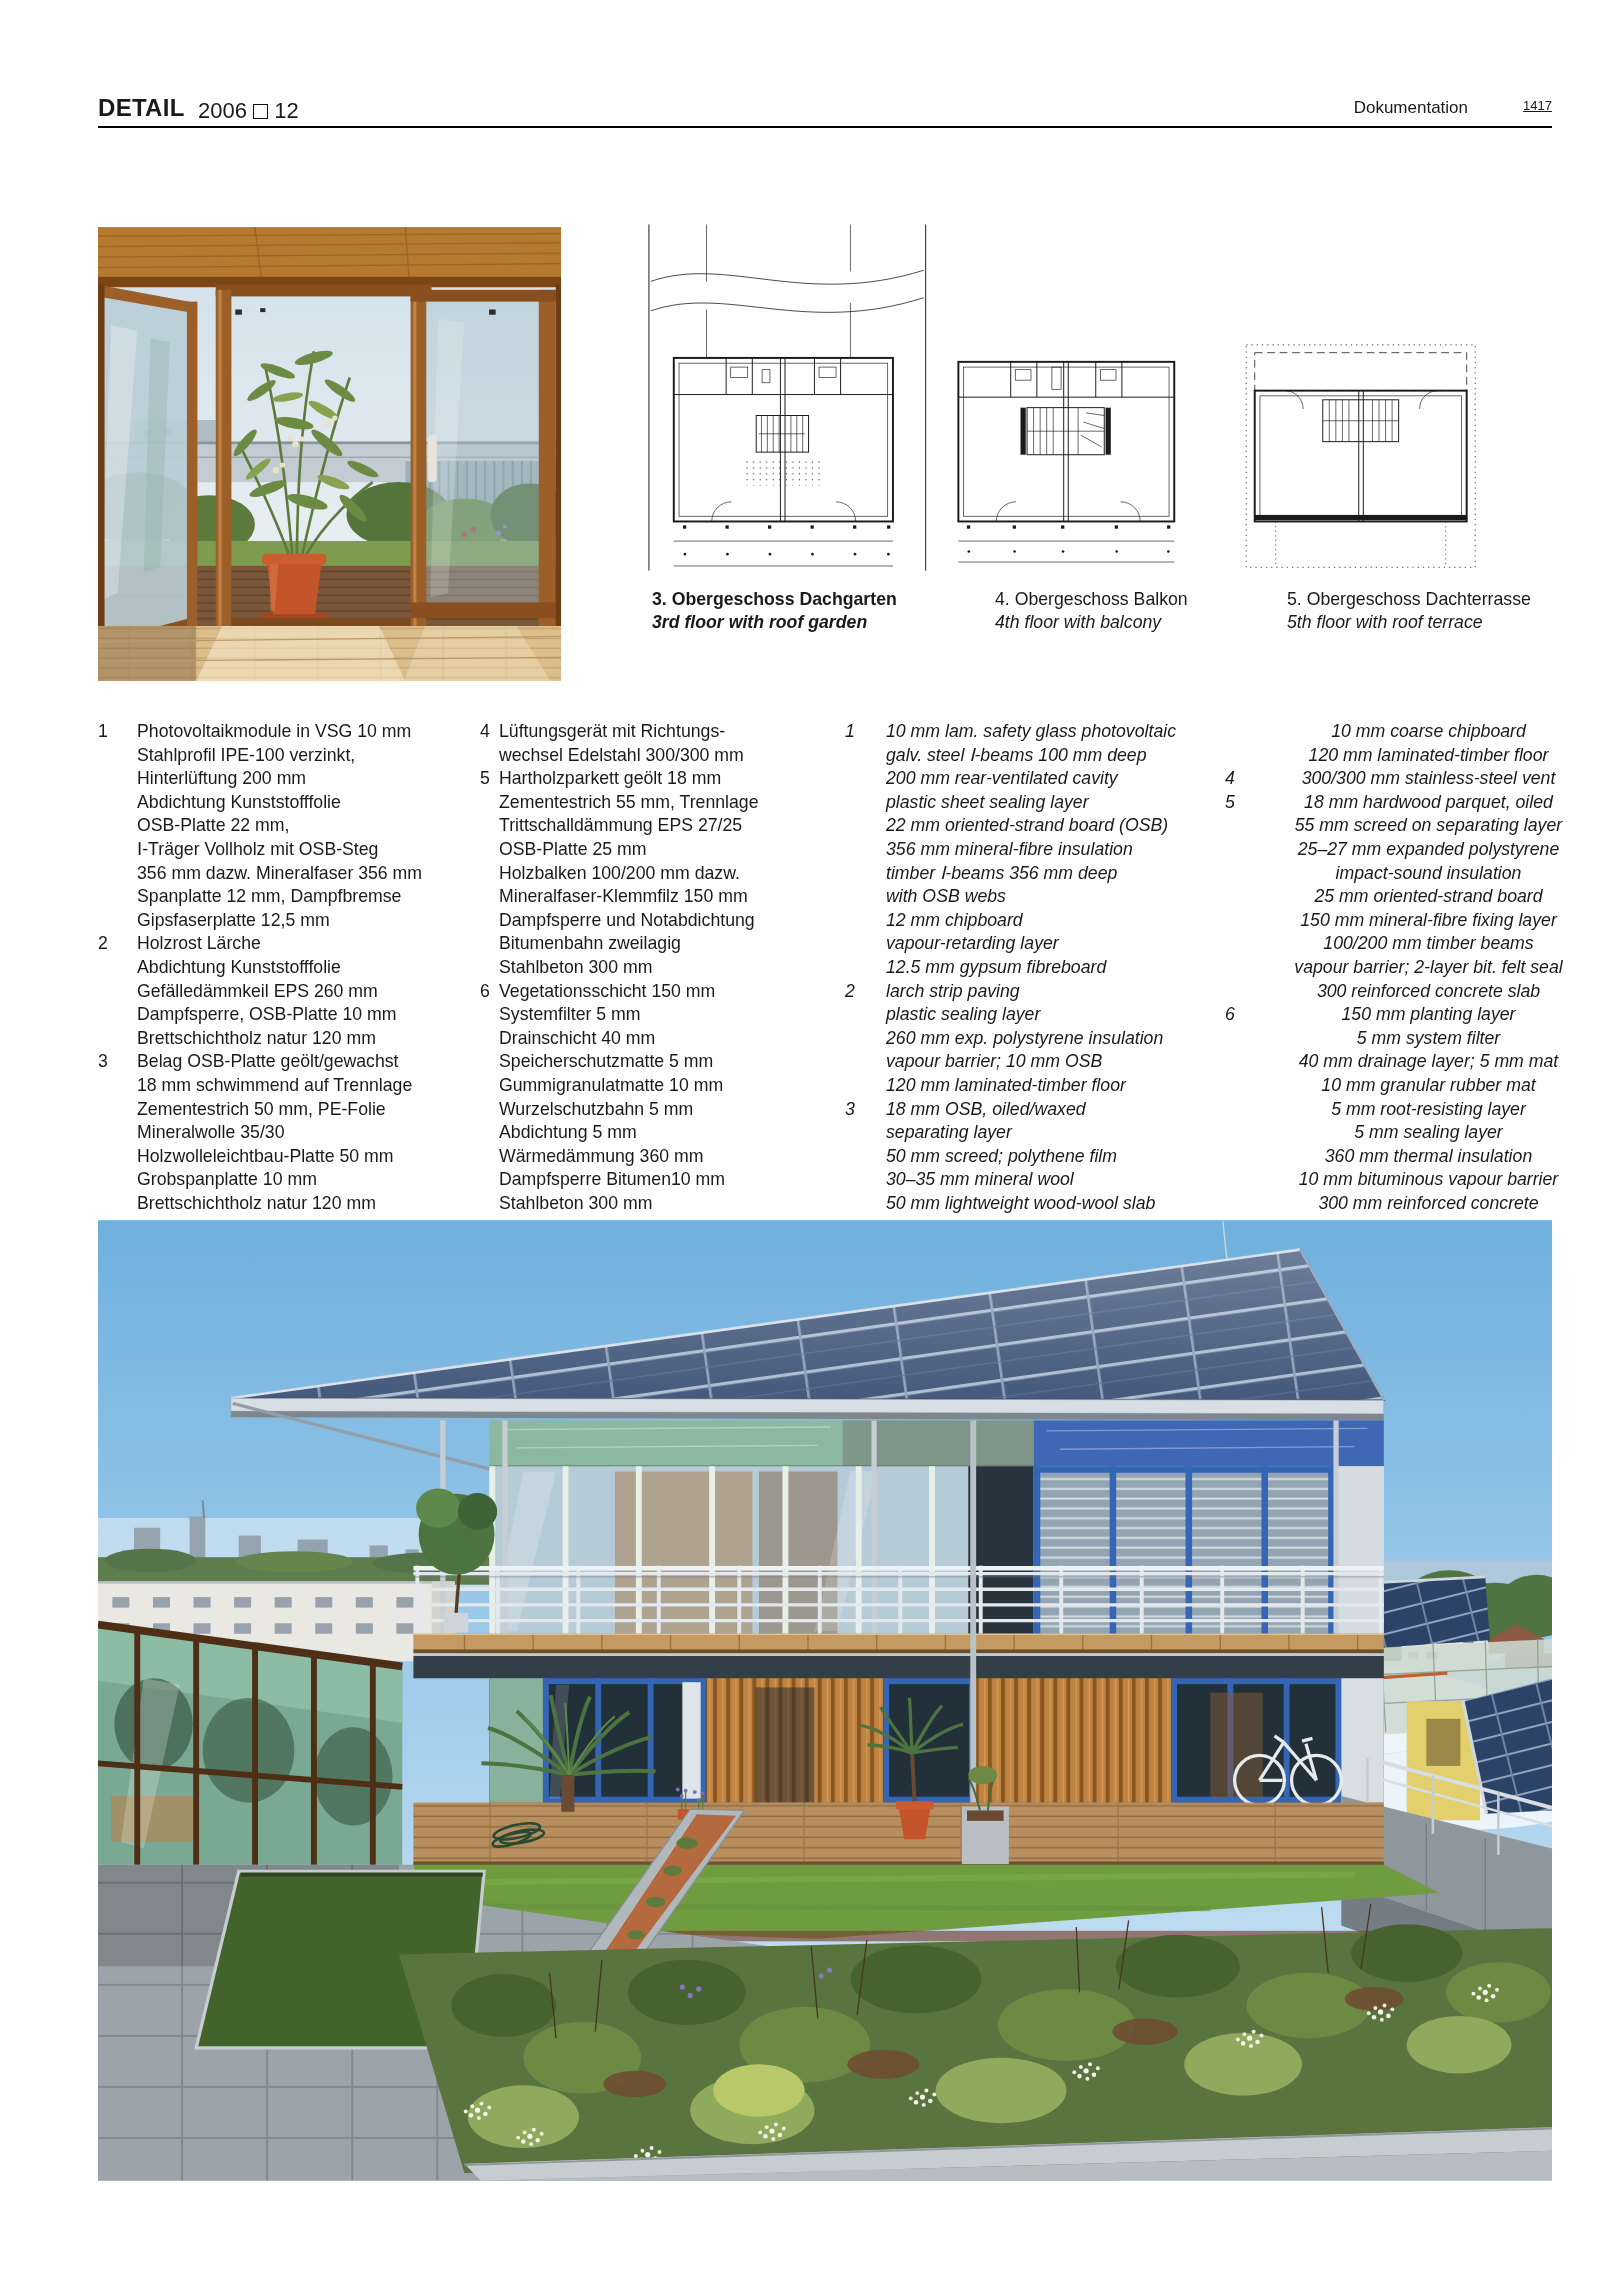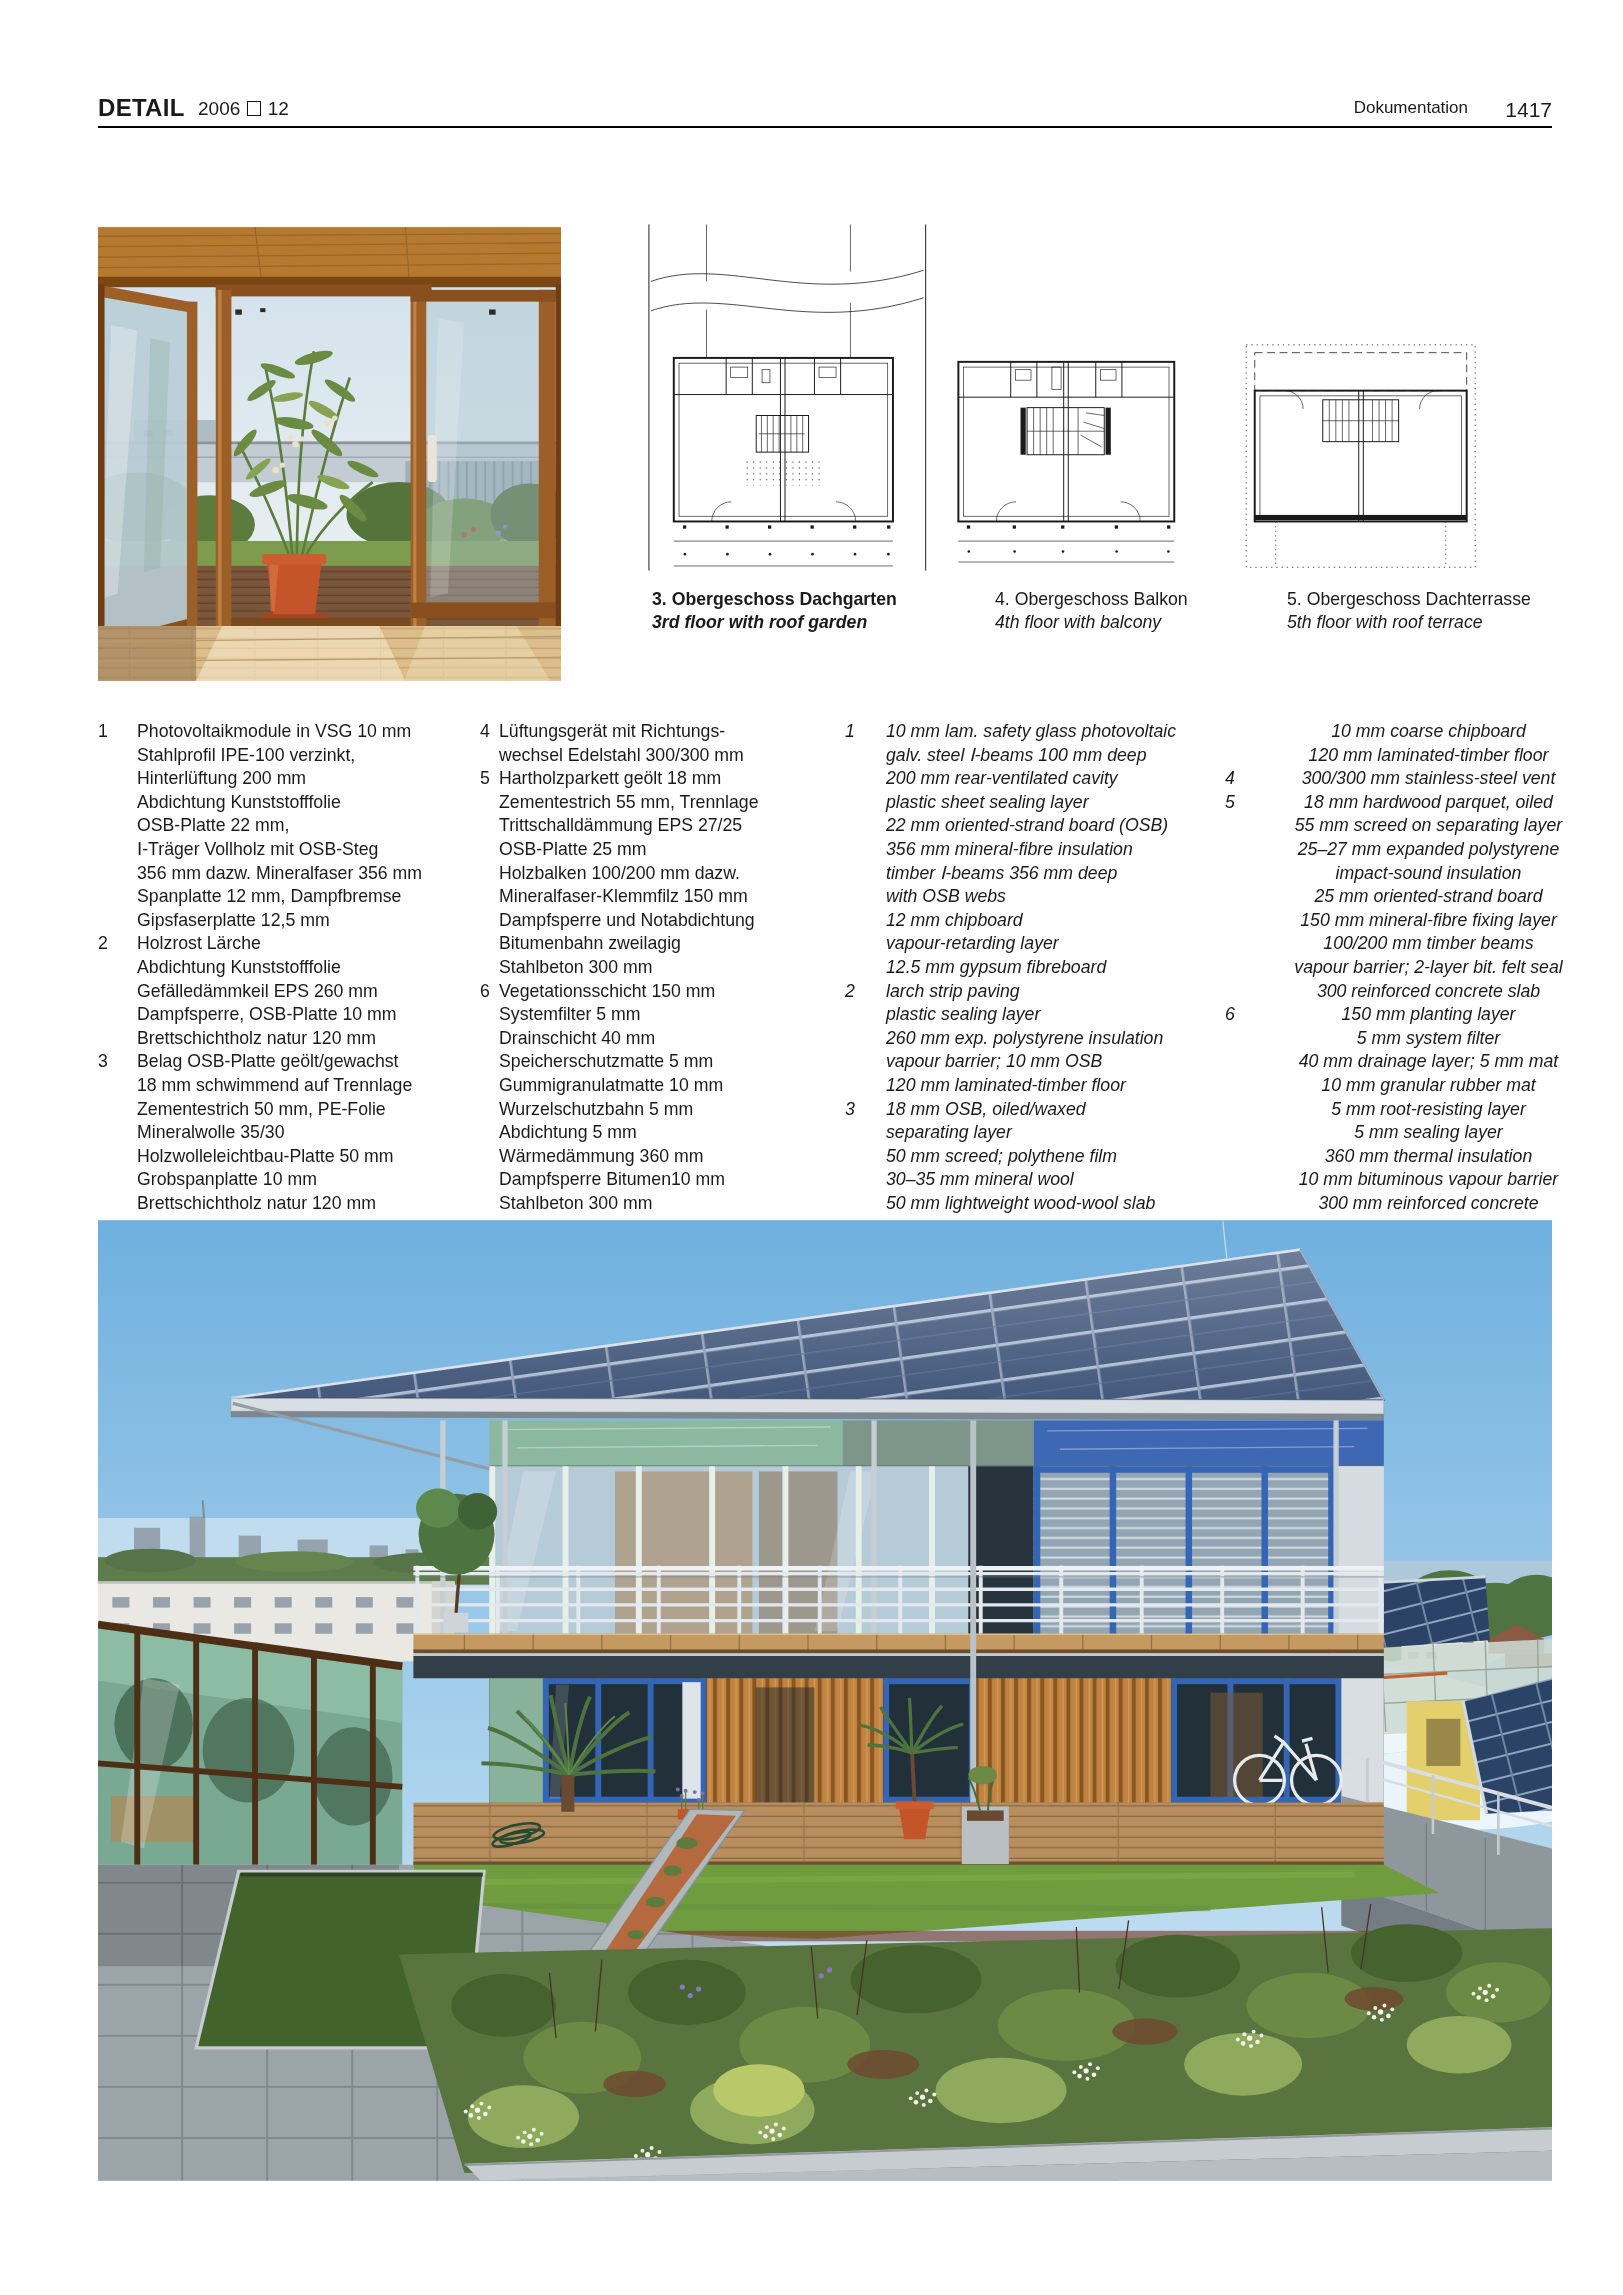--- a/index.html
+++ b/index.html
@@ -1,24 +1,24 @@
 <!DOCTYPE html>
 <html style="font-size:10.5px"><head>
 <meta charset="utf-8">
 <style>
   html,body{margin:0;padding:0;background:#e8e8e8;}
   .page{position:relative;width:1623px;height:2295px;background:#ffffff;overflow:hidden;
         font-family:"Liberation Sans",sans-serif;color:#1a1a1a;}
   .abs{position:absolute;}
   
   .brand{left:98px;top:94px;font-size:24px;font-weight:bold;letter-spacing:0.3px;}
-  .issue{left:198px;top:98px;font-size:19px;}
+  .issue{left:198px;top:98px;font-size:22px;}
   .issue-box{display:inline-block;width:12.4px;height:12.4px;border:1.3px solid #111;margin:0 6.5px;vertical-align:-0.7px;}
   .section{top:98px;right:155px;font-size:17px;}
-  .pageno{top:98px;right:71px;font-size:21px;}
+  .pageno{top:98px;right:71px;font-size:13px;text-decoration:underline;}
   .rule{left:98px;top:126px;width:1454px;height:2px;background:#000;}
   
   .plan-caption{font-size:17.7px;line-height:23px;width:288px;}
   .plan-caption .en{font-style:italic;}
   .cap1{left:652px;top:588px;font-weight:bold;}
   .cap2{left:963px;top:588px;margin-left:32px;}
   .cap3{left:1287px;top:588px;}
   
   .legend-col{top:720px;font-size:17.7px;line-height:23.6px;}
   .lc1{left:98px;width:376px;}

